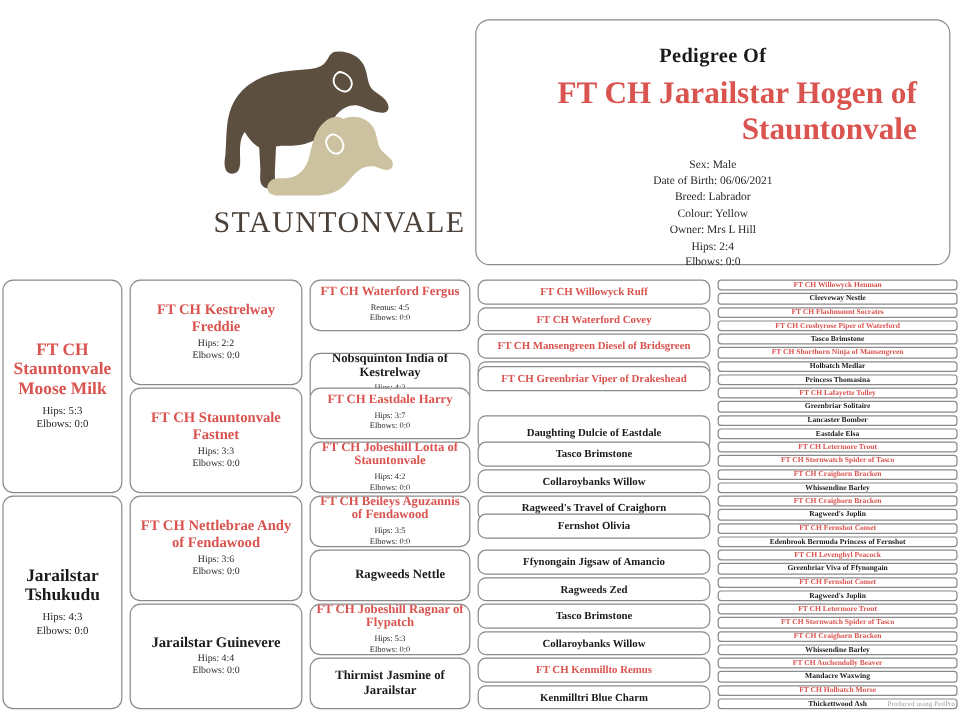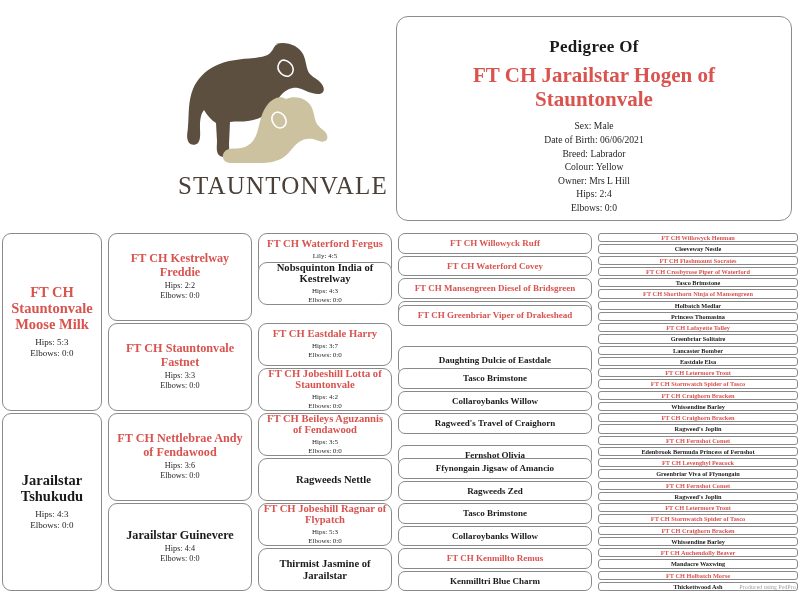--- a/index.html
+++ b/index.html
@@ -35,22 +35,22 @@
     position: absolute; left: 396px; top: 16px; width: 396px; height: 205px;
     border: 1px solid #8c8c8c; border-radius: 12px; background: #fff;
     display: flex; flex-direction: column; align-items: center;
     padding-top: 20px;
   }
   #pedigree-of {
     font-size: 17px; font-weight: bold; color: #1a1a1a;
     letter-spacing: .3px; margin-bottom: 6px;
   }
   #subject-name {
-    font-size: 21px; font-weight: bold; color: #d9534f;
-    text-align: center; line-height: 1.15; width: 340px; font-family: Liberation Serif, serif;
+    font-size: 26px; font-weight: bold; color: #d9534f;
+    text-align: right; line-height: 1.15; width: 340px; font-family: Liberation Serif, serif;
   }
   #subject-details {
     margin-top: 8px; font-size: 9.6px; color: #262626;
     text-align: center; line-height: 1.42;
   }
 
   
   #chart {
     position: absolute; left: 0; top: 232px; width: 800px; height: 360px;
   }
@@ -167,25 +167,25 @@
           <div class="hw">
             <div>Hips: 4:4</div>
             <div>Elbows: 0:0</div>
           </div>
         </div>
       </div>
     <div class="col" id="col3">
         <div class="cell" style="top: 1px; height: 43px;">
           <div class="nm red">FT CH Waterford Fergus</div>
           <div class="hw">
-            <div>Lily: 4:5</div>
-            <div>Elbows: 0:0</div>
-          </div>
-        </div>
-        <div class="cell" style="top: 30px; height: 43px;">
+            <div>Remus: 4:5</div>
+            <div>Elbows: 0:0</div>
+          </div>
+        </div>
+        <div class="cell" style="top: 62px; height: 43px;">
           <div class="nm blk">Nobsquinton India of Kestrelway</div>
           <div class="hw">
             <div>Hips: 4:3</div>
             <div>Elbows: 0:0</div>
           </div>
         </div>
         <div class="cell" style="top: 91px; height: 43px;">
           <div class="nm red">FT CH Eastdale Harry</div>
           <div class="hw">
             <div>Hips: 3:7</div>
@@ -241,21 +241,21 @@
         </div>
         <div class="cell" style="top: 136px; height: 20.5px;">
           <div class="nm blk">Tasco Brimstone</div>
         </div>
         <div class="cell" style="top: 158.5px; height: 20.5px;">
           <div class="nm blk">Collaroybanks Willow</div>
         </div>
         <div class="cell" style="top: 181px; height: 20.5px;">
           <div class="nm blk">Ragweed's Travel of Craighorn</div>
         </div>
-        <div class="cell" style="top: 213px; height: 20.5px;">
+        <div class="cell" style="top: 196px; height: 20.5px;">
           <div class="nm blk">Fernshot Olivia</div>
         </div>
         <div class="cell" style="top: 226px; height: 20.5px;">
           <div class="nm blk">Ffynongain Jigsaw of Amancio</div>
         </div>
         <div class="cell" style="top: 248.5px; height: 20.5px;">
           <div class="nm blk">Ragweeds Zed</div>
         </div>
         <div class="cell" style="top: 271px; height: 20.5px;">
           <div class="nm blk">Tasco Brimstone</div>

